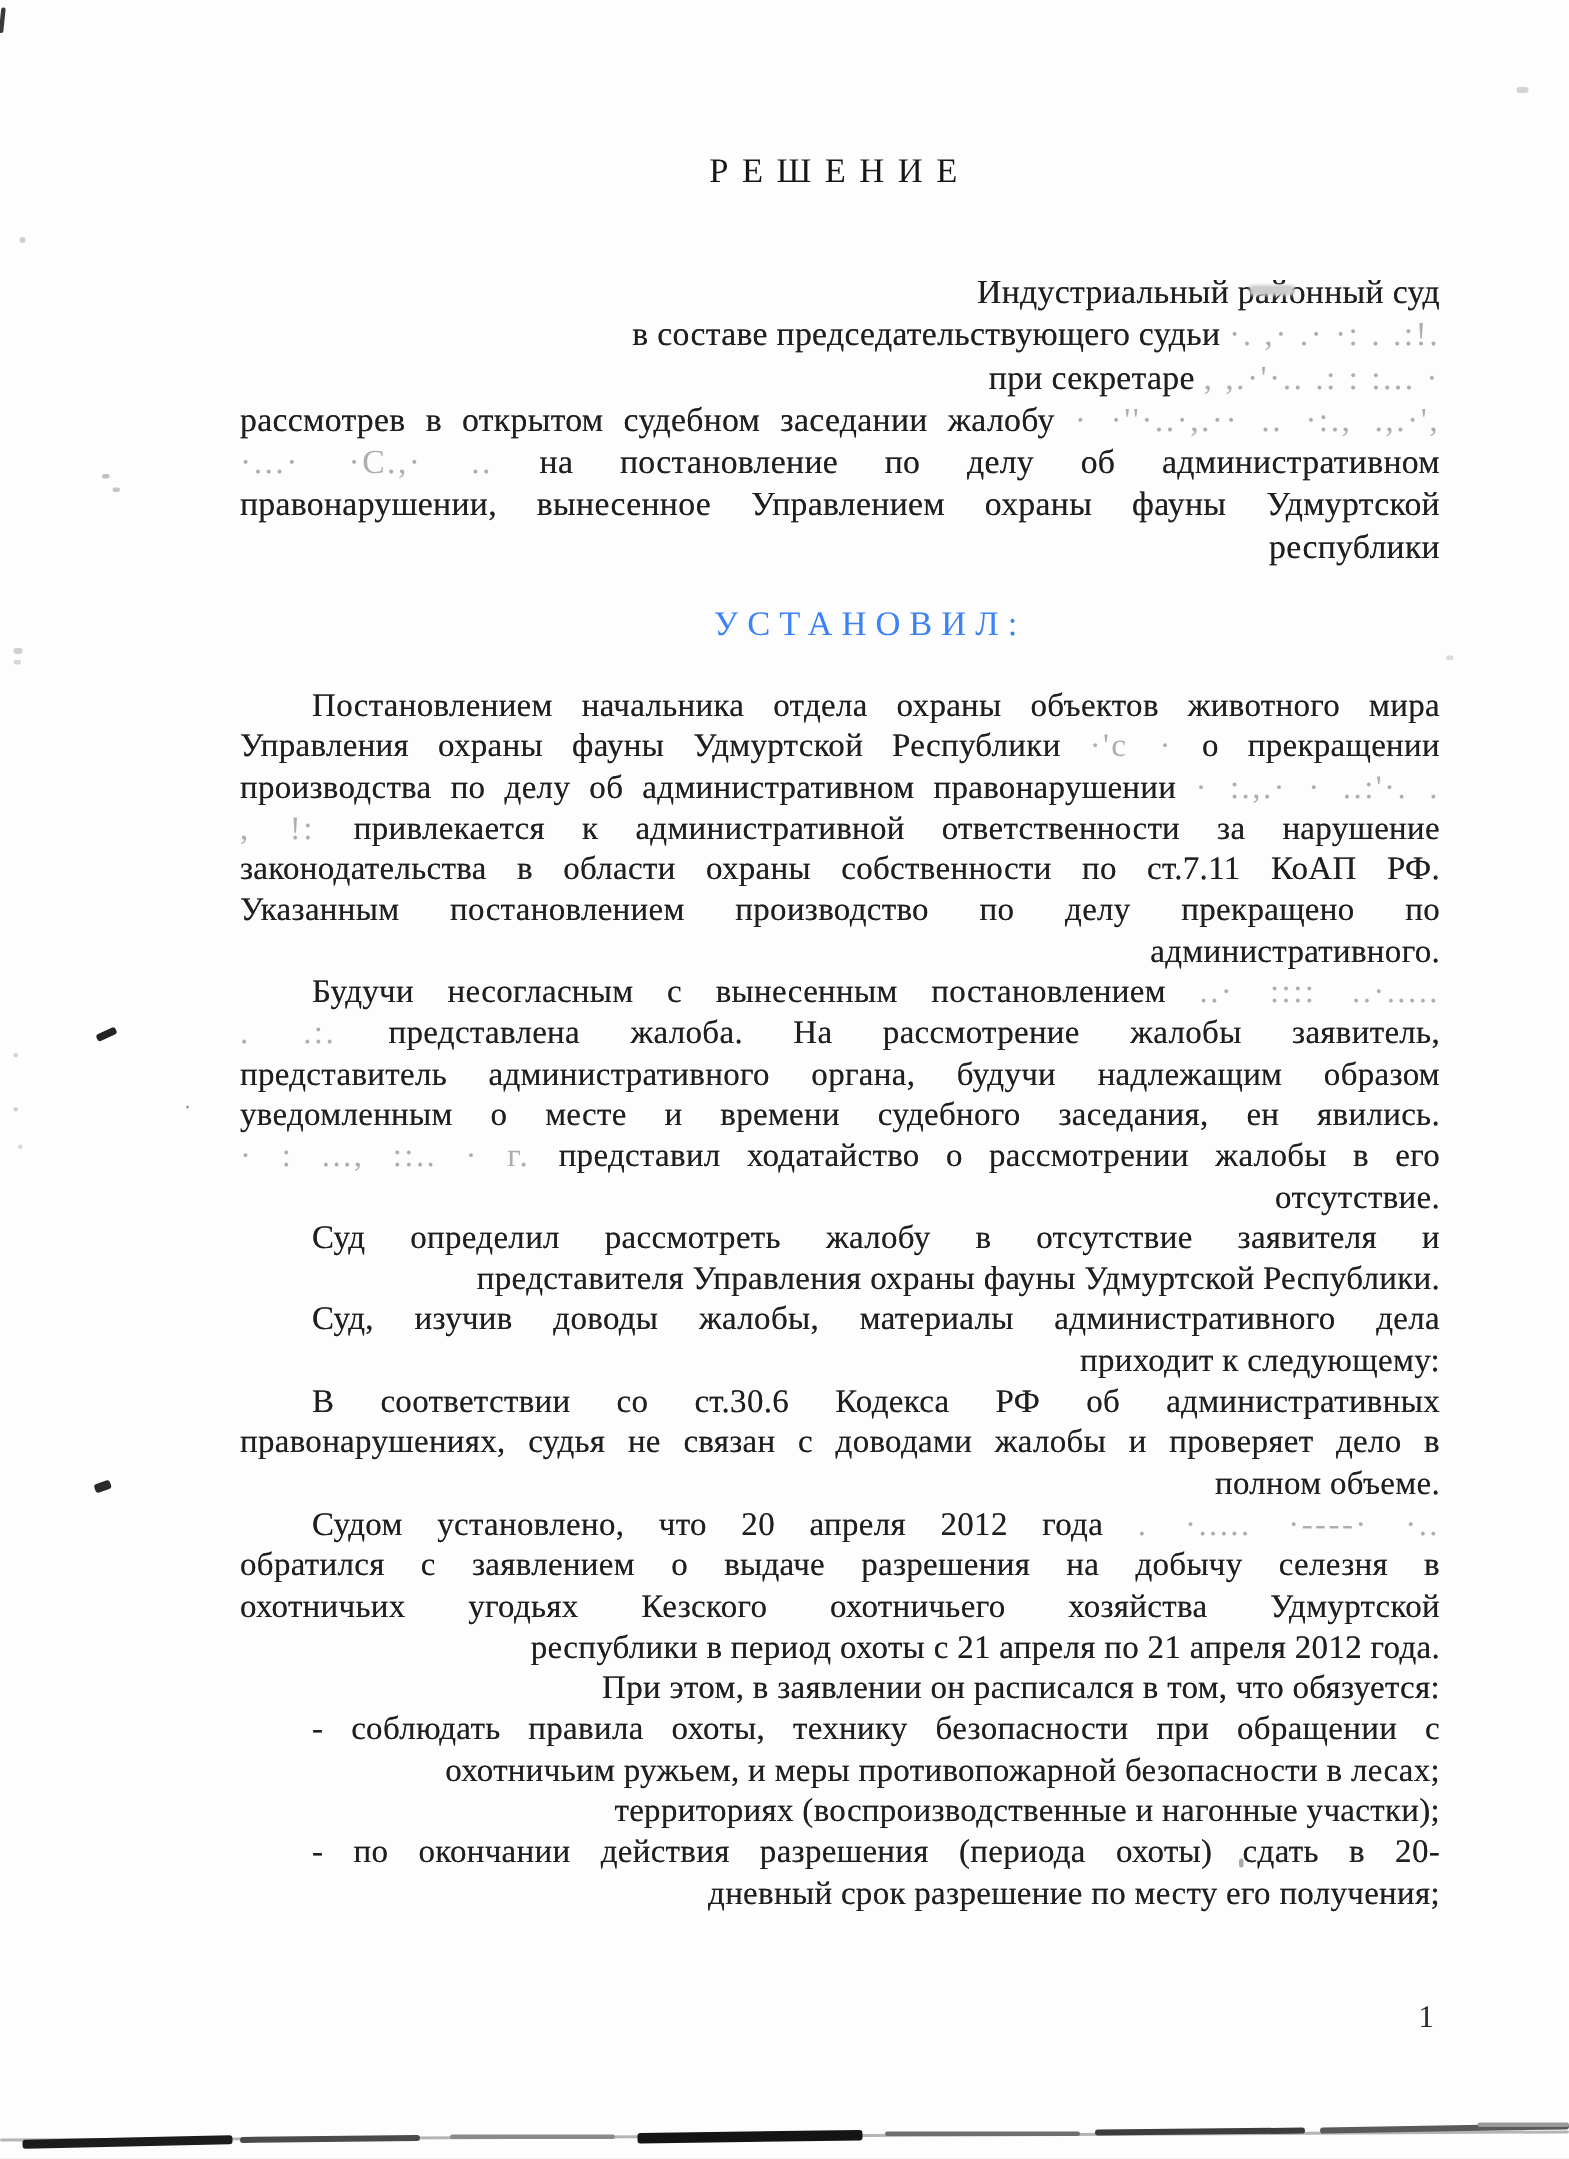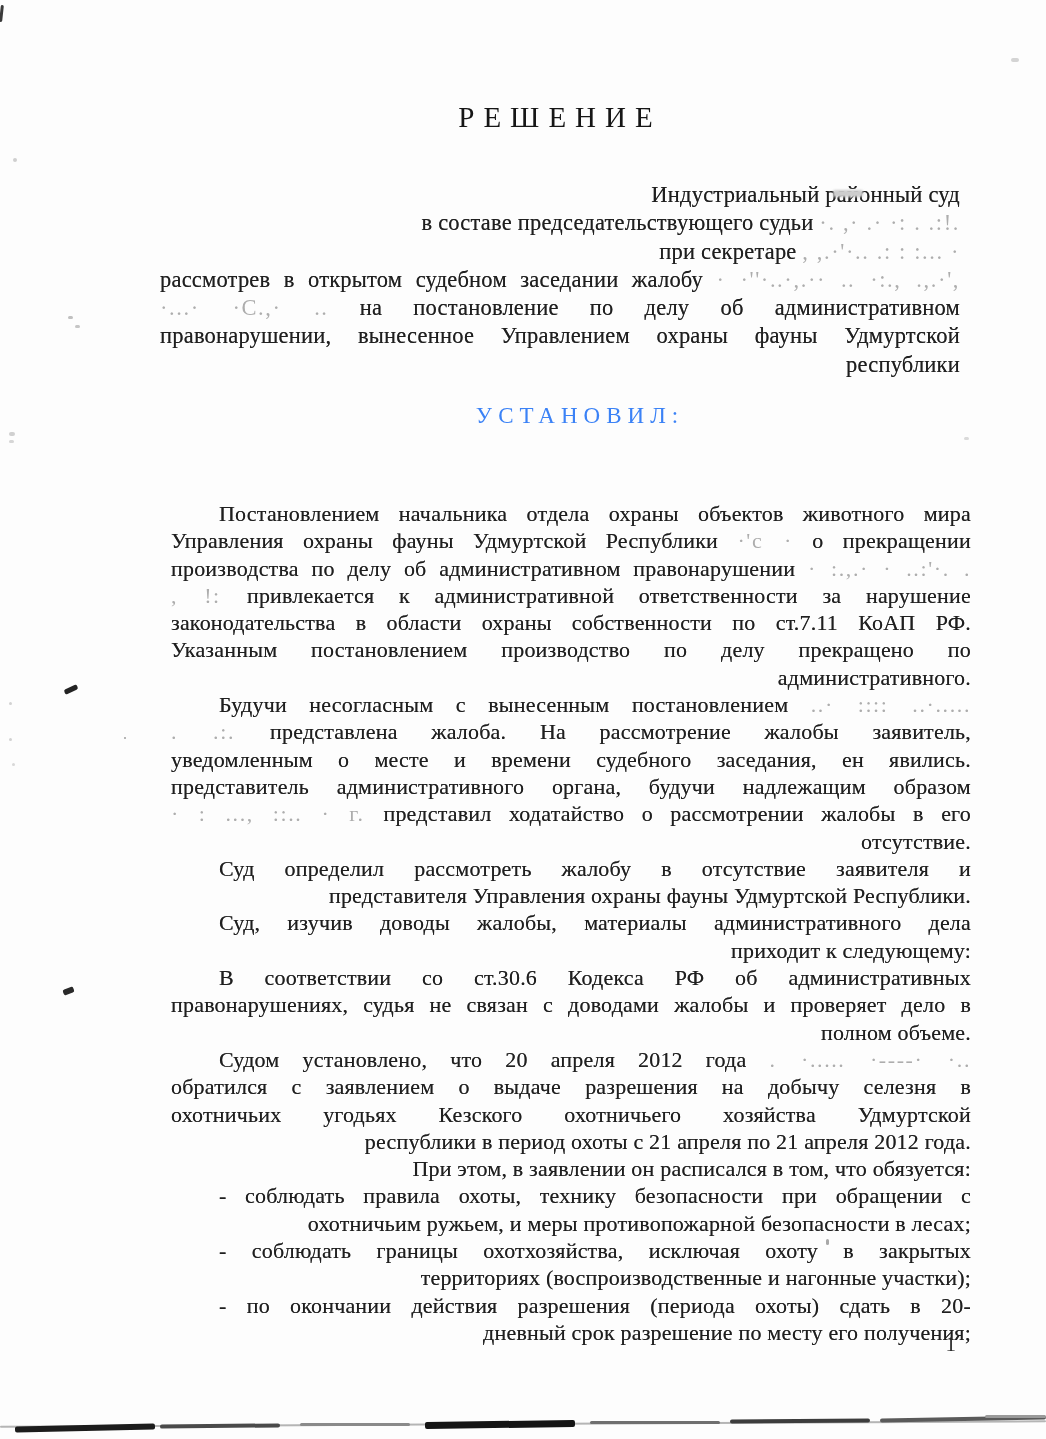--- a/index.html
+++ b/index.html
@@ -8,40 +8,39 @@
     width:1046px;height:1439px;
     margin:0 auto;
     background:#fdfdfd;
     overflow:hidden;
     font-family:"Liberation Serif","DejaVu Serif",serif;
     color:#1f1f1f;
   }
   .doc-title{
     position:absolute;top:101px;left:160px;width:800px;
     text-align:center;
-    font-size:29px;letter-spacing:9px;
+    font-size:23px;letter-spacing:9px;
     color:#161616;
     white-space:nowrap;
   }
   .section-heading{
     position:absolute;top:403px;left:180px;width:800px;
     text-align:center;
     font-size:23px;letter-spacing:6px;
     color:#3b82f6;
     white-space:nowrap;
   }
   .header-block{
     position:absolute;top:181px;left:160px;width:800px;
     font-size:22.5px;
   }
   .header-block .line{height:28.3px;line-height:28.3px;}
   .body-block{
-    position:absolute;top:456px;left:171px;width:800px;
+    position:absolute;top:456px;left:160px;width:800px;
     font-size:22px;
-    margin-top:44px;
   }
   .body-block .line{height:27.3px;line-height:27.3px;}
   .line{
     white-space:normal;
     overflow:visible;
     letter-spacing:0.2px;
     text-shadow:0 0 0.3px rgba(10,10,10,.65);
     text-align:right;
   }
   .line.just{text-align:justify;text-align-last:justify;}
@@ -110,39 +109,38 @@
   <div class="body-block" id="body-block">
       <div class="line just ind"><span class="txt">Постановлением начальника отдела охраны объектов животного мира</span></div>
       <div class="line just"><span class="txt">Управления охраны фауны Удмуртской Республики </span><span class="redacted">·'с ·</span><span class="txt"> о прекращении</span></div>
       <div class="line just"><span class="txt">производства по делу об административном правонарушении </span><span class="redacted">· :.,.· · ..:'·. .</span></div>
       <div class="line just"><span class="redacted">, !: </span><span class="txt">привлекается к административной ответственности за нарушение</span></div>
       <div class="line just"><span class="txt">законодательства в области охраны собственности по ст.7.11 КоАП РФ.</span></div>
       <div class="line just"><span class="txt">Указанным постановлением производство по делу прекращено по</span></div>
       <div class="line"><span class="txt">административного.</span></div>
       <div class="line just ind"><span class="txt">Будучи несогласным с вынесенным постановлением </span><span class="redacted">..· :::: ..·.....</span></div>
       <div class="line just"><span class="redacted">. .:. </span><span class="txt">представлена жалоба. На рассмотрение жалобы заявитель,</span></div>
+      <div class="line just"><span class="txt">представитель административного органа, будучи надлежащим образом</span></div>
       <div class="line just"><span class="txt">уведомленным о месте и времени судебного заседания, ен явились.</span></div>
-      <div class="line just"><span class="txt">представитель административного органа, будучи надлежащим образом</span></div>
       <div class="line just"><span class="redacted">· : ..., ::.. · г. </span><span class="txt">представил ходатайство о рассмотрении жалобы в его</span></div>
       <div class="line"><span class="txt">отсутствие.</span></div>
       <div class="line just ind"><span class="txt">Суд определил рассмотреть жалобу в отсутствие заявителя и</span></div>
       <div class="line"><span class="txt">представителя Управления охраны фауны Удмуртской Республики.</span></div>
       <div class="line just ind"><span class="txt">Суд, изучив доводы жалобы, материалы административного дела</span></div>
       <div class="line"><span class="txt">приходит к следующему:</span></div>
       <div class="line just ind"><span class="txt">В соответствии со ст.30.6 Кодекса РФ об административных</span></div>
       <div class="line just"><span class="txt">правонарушениях, судья не связан с доводами жалобы и проверяет дело в</span></div>
       <div class="line"><span class="txt">полном объеме.</span></div>
       <div class="line just ind"><span class="txt">Судом установлено, что 20 апреля 2012 года </span><span class="redacted">. ·..... ·----· ·..</span></div>
       <div class="line just"><span class="txt">обратился с заявлением о выдаче разрешения на добычу селезня в</span></div>
       <div class="line just"><span class="txt">охотничьих угодьях Кезского охотничьего хозяйства Удмуртской</span></div>
       <div class="line"><span class="txt">республики в период охоты с 21 апреля по 21 апреля 2012 года.</span></div>
       <div class="line ind"><span class="txt">При этом, в заявлении он расписался в том, что обязуется:</span></div>
       <div class="line just ind"><span class="txt">- соблюдать правила охоты, технику безопасности при обращении с</span></div>
       <div class="line"><span class="txt">охотничьим ружьем, и меры  противопожарной безопасности в лесах;</span></div>
-      <div class="line just ind"><span class="txt">- соблюдать  границы охотхозяйства, исключая охоту в закрытых</span></div>
       <div class="line"><span class="txt">территориях (воспроизводственные и нагонные участки);</span></div>
       <div class="line just ind"><span class="txt">- по окончании действия разрешения (периода охоты) сдать в 20-</span></div>
       <div class="line"><span class="txt">дневный срок разрешение по месту его получения;</span></div>
     </div>
 
   <div class="page-number">1</div>
 
   <div class="speck sp-corner"></div>
   <div class="speck sp-hdr-smudge"></div>
   <div class="speck sp-a"></div>

